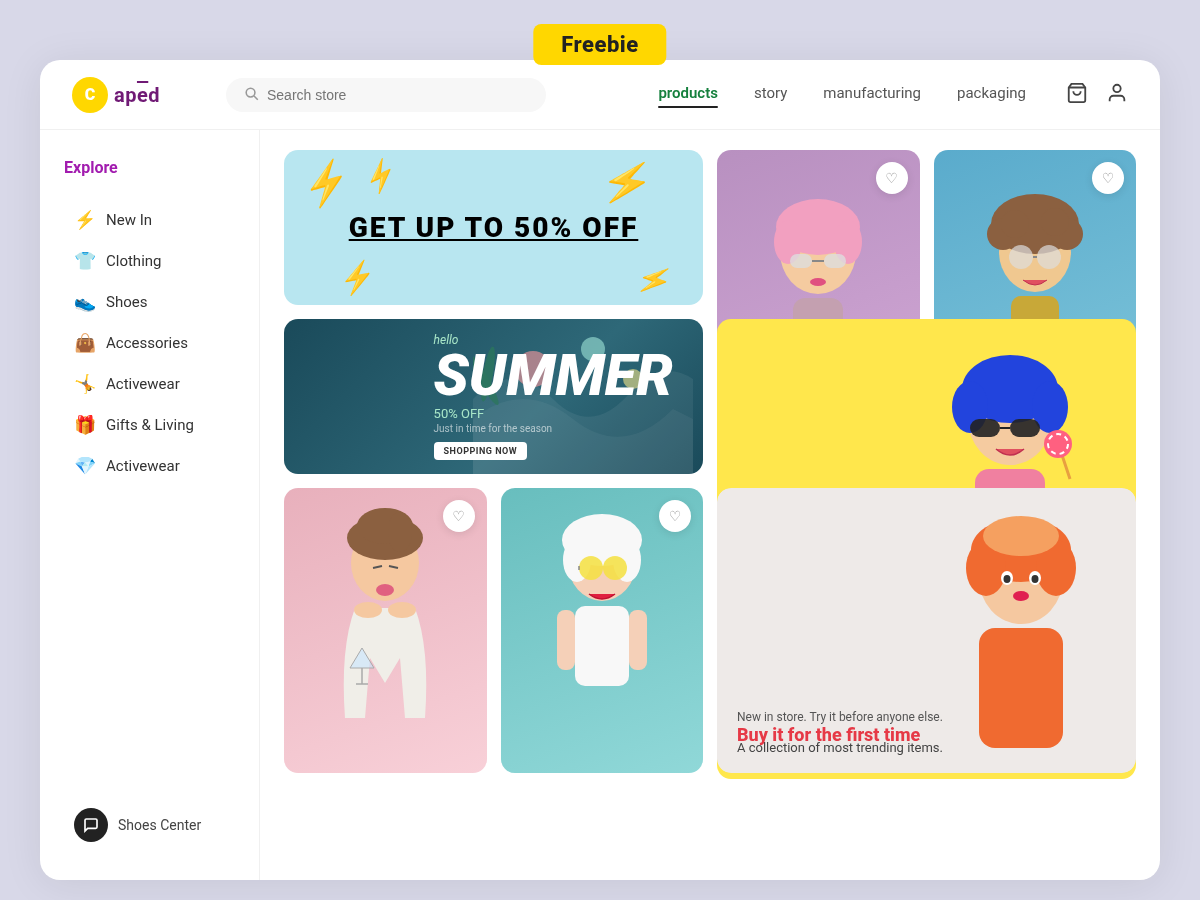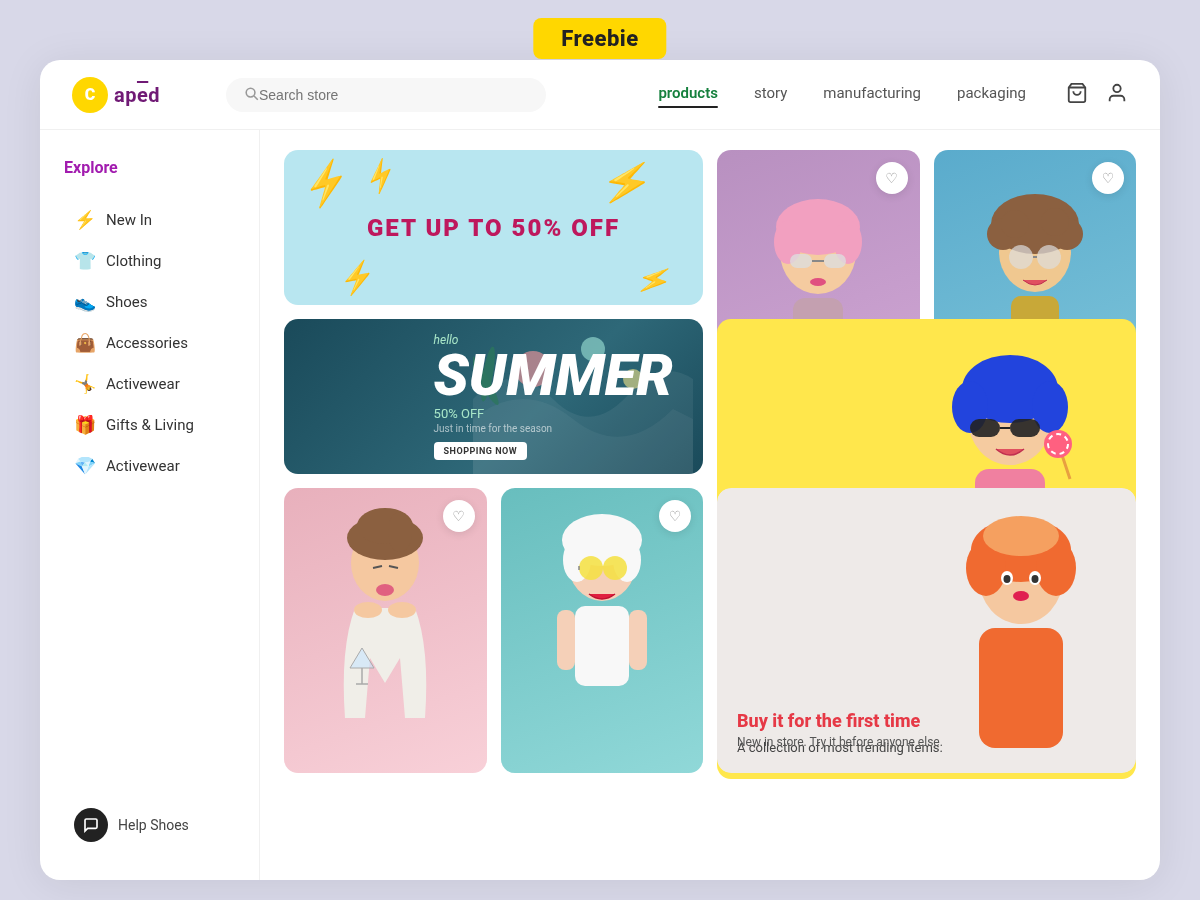--- a/index.html
+++ b/index.html
@@ -15,21 +15,21 @@
     .page-wrapper {
       width: 1200px;
       height: 900px;
       display: flex;
       align-items: center;
       justify-content: center;
       position: relative;
     }
     .freebie-badge {
       position: absolute;
-      top: 18px;
+      top: 24px;
       left: 50%;
       transform: translateX(-50%);
       background: #FFD700;
       color: #222;
       font-weight: 800;
       font-size: 22px;
       padding: 8px 28px;
       border-radius: 8px;
       z-index: 10;
       letter-spacing: 0.5px;
@@ -77,20 +77,21 @@
       font-size: 20px;
       color: #701a75;
       letter-spacing: 0.5px;
     }
     .search-bar {
       display: flex;
       align-items: center;
       background: #f7f7f7;
       border-radius: 24px;
       padding: 8px 18px;
+      gap: 8px;
       flex: 1;
       max-width: 320px;
     }
     .search-icon-svg {
       color: #999;
       font-size: 14px;
     }
     .search-input {
       border: none;
       background: transparent;
@@ -336,36 +337,36 @@
             <span>Activewear</span>
           </div>
         </div>
 
         <div class="sidebar-help">
           <div class="help-bubble">
             <svg width="16" height="16" viewBox="0 0 24 24" fill="none" stroke="#fff" stroke-width="2.5">
                 <path d="M21 15a2 2 0 01-2 2H7l-4 4V5a2 2 0 012-2h14a2 2 0 012 2z"></path>
               </svg>
           </div>
-          <span>Help Shoes</span>
+          <span>Shoes Center</span>
         </div>
       </div>
 
       <div class="content-area">
         <div class="grid-4col">
 
           <div class="card-base gc-banner1" style="background:#b8e6f0; display:flex; align-items:center; justify-content:center; position:relative;">
 
             <span style="position:absolute;top:10px;left:18px;font-size:40px;transform:rotate(-15deg);color:#e060a0;">⚡</span>
             <span style="position:absolute;top:10px;left:80px;font-size:28px;transform:rotate(-25deg);color:#e060a0;">⚡</span>
             <span style="position:absolute;top:8px;right:50px;font-size:42px;transform:rotate(10deg);color:#f5c200;">⚡</span>
             <span style="position:absolute;bottom:10px;left:55px;font-size:30px;transform:rotate(-10deg);color:#f5c200;">⚡</span>
             <span style="position:absolute;bottom:8px;right:30px;font-size:28px;transform:rotate(20deg);color:#e060a0;">⚡</span>
             <div style="text-align:center;z-index:2;">
-              <div style="font-size:24px;font-weight:900;letter-spacing:2px;color:#be185d;">GET UP TO 50% OFF</div>
+              <div style="font-size:28px;font-weight:900;letter-spacing:2px;color:#000000;text-decoration:underline;">GET UP TO 50% OFF</div>
             </div>
           </div>
 
           <div class="card-base gc-person1" style="background:#c8a0d0; display:flex; align-items:center; justify-content:center; overflow:hidden;">
             <div class="wishlist-btn">♡</div>
             <div style="width:100%;height:100%;display:flex;align-items:center;justify-content:center;background:linear-gradient(160deg,#b890c0 0%,#d4aad8 100%);">
               <svg width="140" height="280" viewBox="0 0 140 280">
 
                 <ellipse cx="70" cy="80" rx="38" ry="42" fill="#f5cba0"></ellipse>
 
@@ -536,22 +537,22 @@
                   <ellipse cx="100" cy="108" rx="8" ry="5" fill="#e02050"></ellipse>
 
                   <ellipse cx="86" cy="90" rx="6" ry="7" fill="#fff"></ellipse>
                   <ellipse cx="114" cy="90" rx="6" ry="7" fill="#fff"></ellipse>
                   <ellipse cx="86" cy="91" rx="3.5" ry="4" fill="#333"></ellipse>
                   <ellipse cx="114" cy="91" rx="3.5" ry="4" fill="#333"></ellipse>
                 </svg>
               </div>
 
               <div style="z-index:2;position:relative;">
+                <div style="font-size:12px;color:#555;">New in store. Try it before anyone else.</div>
                 <div style="font-size:18px;font-weight:800;color:#e63946;margin-bottom:4px;">Buy it for the first time</div>
-                <div style="font-size:12px;color:#555;">New in store. Try it before anyone else.</div>
               </div>
             </div>
           </div>
 
         </div>
       </div>
 
     </div>
   </div>
 </div>

